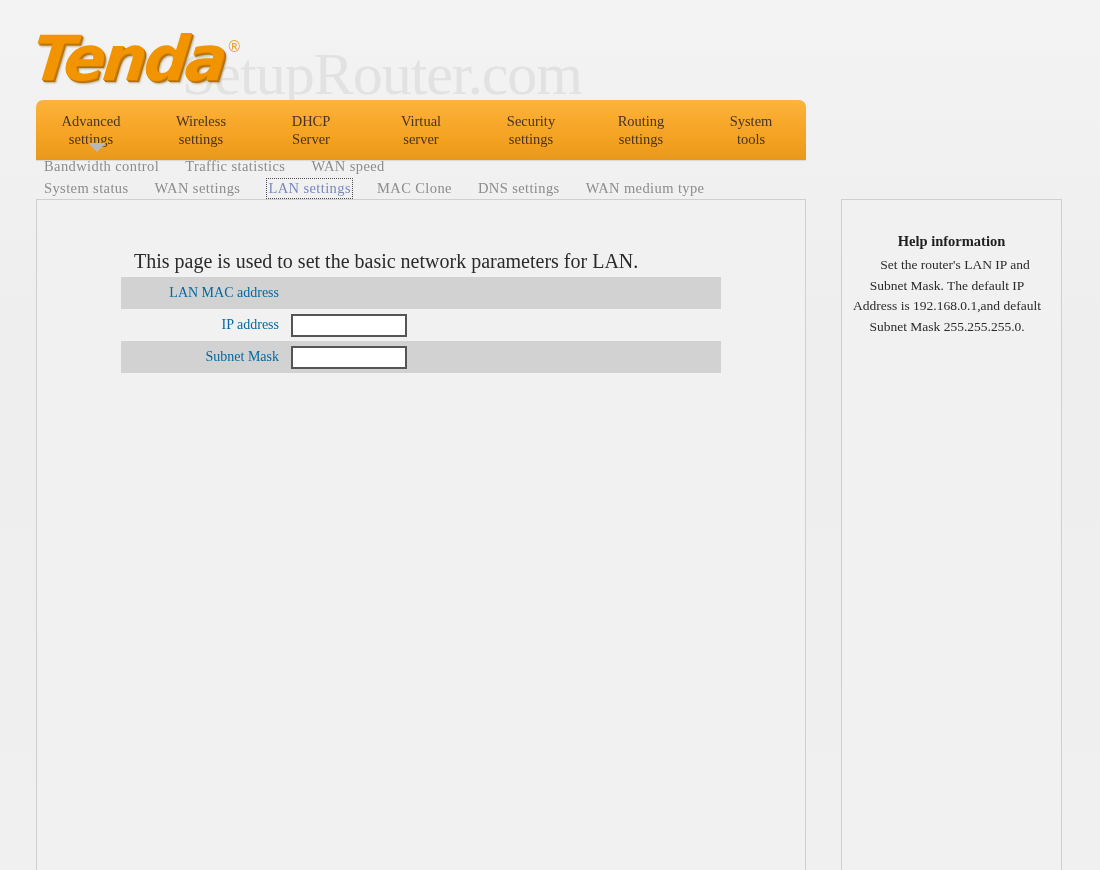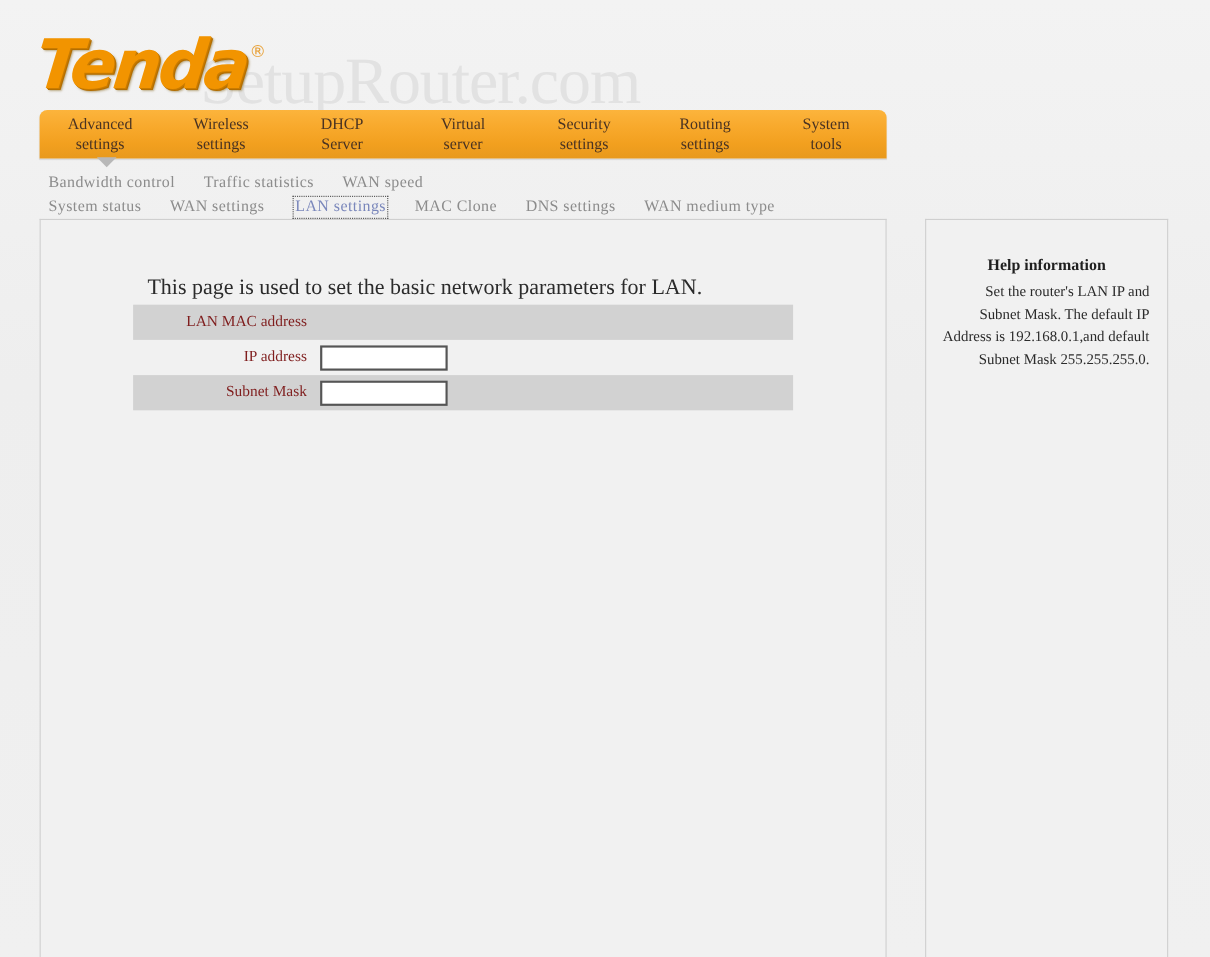--- a/index.html
+++ b/index.html
@@ -64,21 +64,21 @@
     left: 2px;
     top: -22px;
   }
 
   
   #tabbar {
     position: absolute;
     left: 36px;
     top: 100px;
     width: 770px;
-    height: 44px;
+    height: 60px;
     z-index: 3;
     background: linear-gradient(180deg, #fcb43c 0%, #f8a92c 35%, #f2a01f 70%, #e8991c 100%);
     border-radius: 7px 7px 0 0;
     box-shadow: 0 1px 1px rgba(0,0,0,.10);
     display: flex;
     align-items: center;
   }
   #tabbar .tab {
     flex: 1 1 0;
     text-align: center;
@@ -170,21 +170,21 @@
     height: 32px;
     display: flex;
     align-items: center;
   }
   .frow.shaded { background: #d2d2d2; }
   .frow .lbl {
     width: 170px;
     text-align: right;
     padding-right: 12px;
     font-size: 14px;
-    color: #7f1d1d;
+    color: #0369a1;
     box-sizing: border-box;
   }
   .frow .val {
     font-size: 14px;
     color: #2b2b2b;
   }
   .frow input.txt {
     width: 108px;
     height: 17px;
     border: 2px solid #555555;
@@ -223,21 +223,21 @@
     font-size: 14.5px;
     font-weight: bold;
     color: #1f1f1f;
   }
   #help-body {
     margin: 5px 16px 0 7px;
     font-size: 13.5px;
     line-height: 20.5px;
     color: #2b2b2b;
     text-indent: 16px;
-    text-align: right;
+    text-align: center;
   }
 </style>
 </head>
 <body>
 
 <div id="watermark">SetupRouter.com</div>
 
 <div id="logo">
   <span class="word">Tenda</span><span class="reg">®</span>
 </div>

